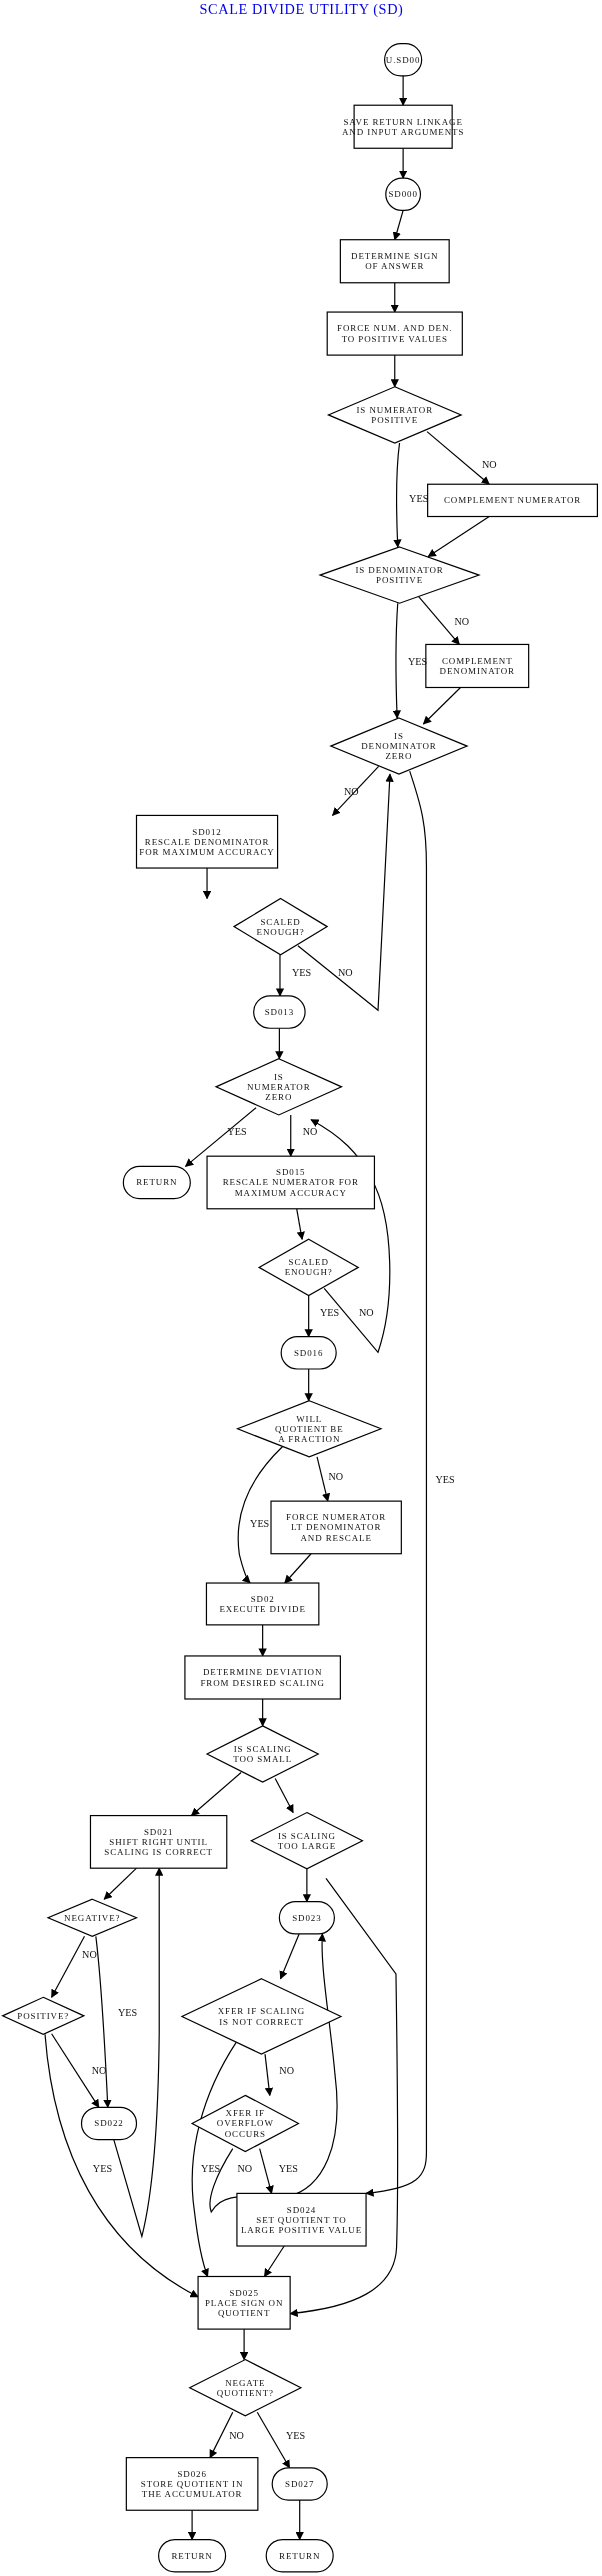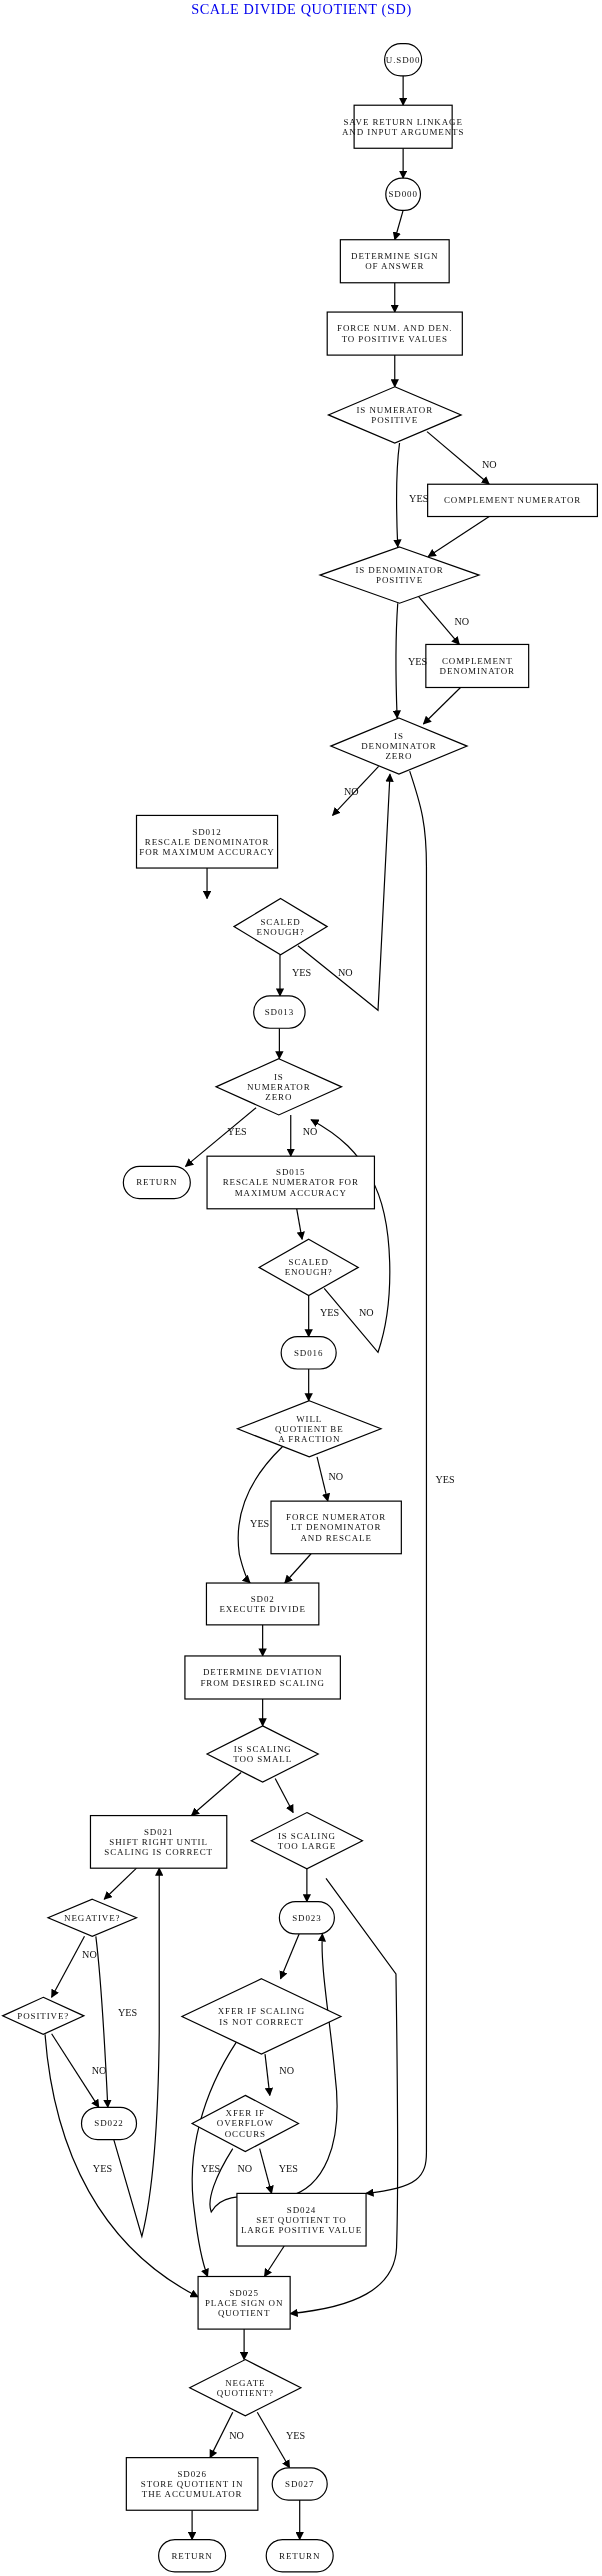--- a/index.html
+++ b/index.html
@@ -11,21 +11,21 @@
   }
   svg { position: absolute; left: 0; top: 0; }
   .shape { fill: #ffffff; stroke: #000000; stroke-width: 2; }
   .edge { fill: none; stroke: #000000; stroke-width: 2; }
   .lbl { font-family: "Liberation Serif", "DejaVu Serif", serif; font-size: 15px; letter-spacing: 1.5px; fill: #111; }
   .elbl { font-family: "Liberation Serif", "DejaVu Serif", serif; font-size: 17px; fill: #111; }
 </style>
 </head>
 <body>
 
-<div id="title">SCALE DIVIDE QUOTIENT (SD)</div>
+<div id="title">SCALE DIVIDE UTILITY (SD)</div>
 
 <svg id="chart" width="603" height="2576" viewBox="0 0 1008 4309" xmlns="http://www.w3.org/2000/svg">
   <defs>
     <marker id="arrow" viewBox="0 0 10 10" refX="9" refY="5" markerWidth="7" markerHeight="7" orient="auto-start-reverse">
       <path d="M0,0 L10,5 L0,10 z" fill="#000"></path>
     </marker>
   </defs>
   <g id="edges">
       <path d="M674,127 L674,176" class="edge" marker-end="url(#arrow)"></path>
       <path d="M674,248 L674,298" class="edge" marker-end="url(#arrow)"></path>

